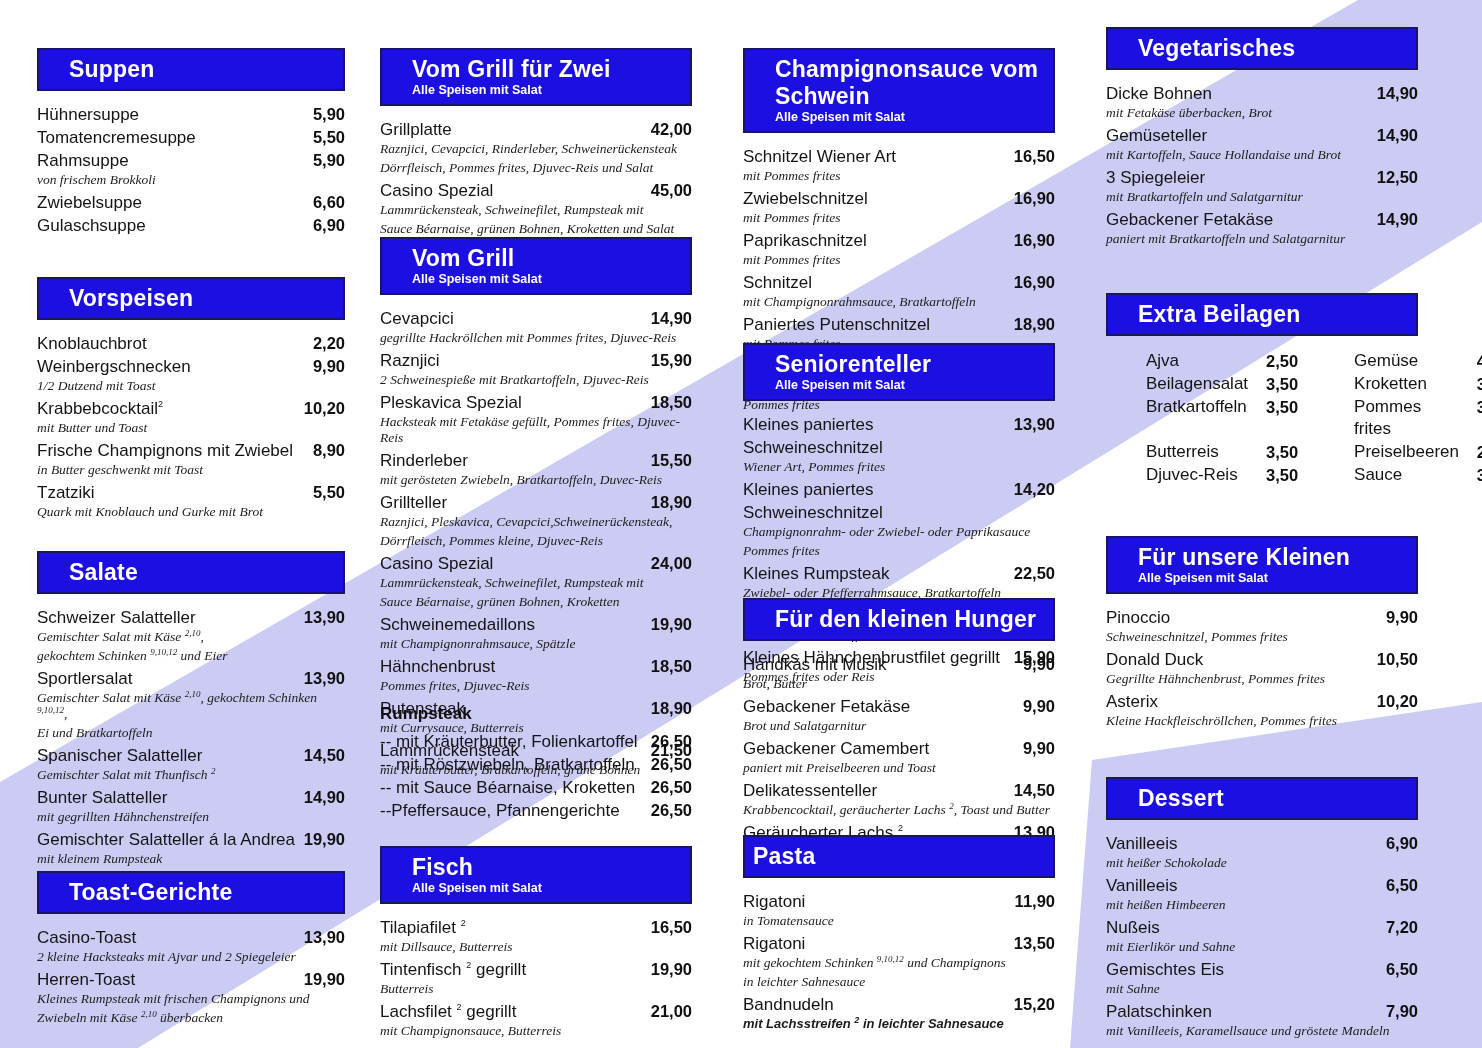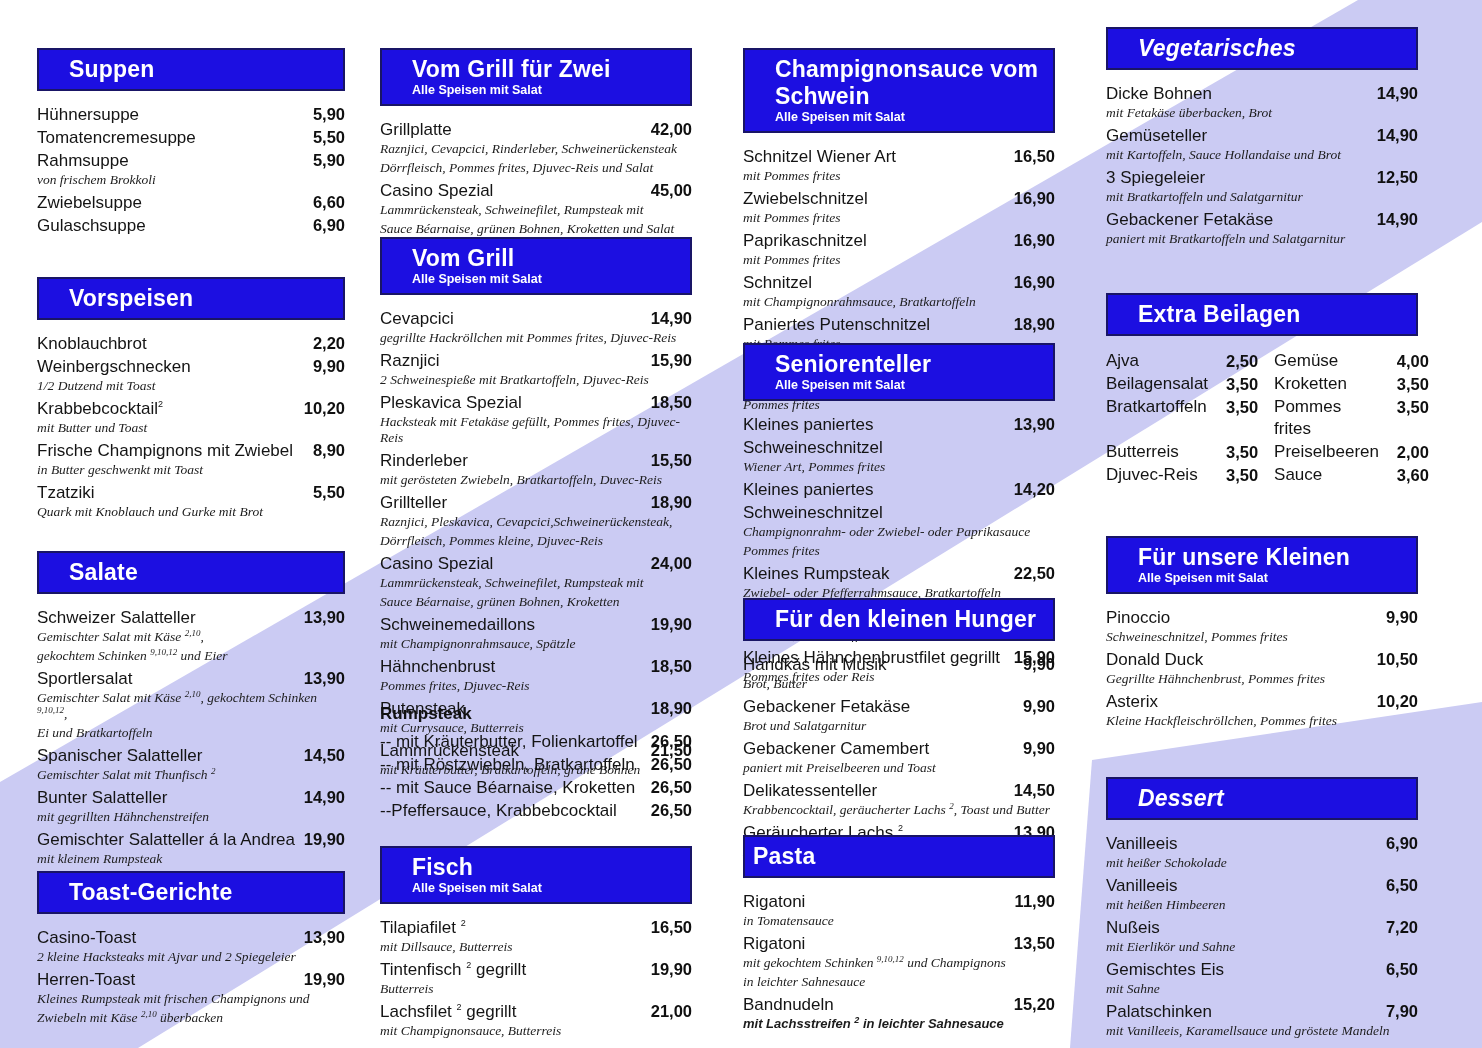--- a/index.html
+++ b/index.html
@@ -14,21 +14,21 @@
   .items{margin-top:12px;}
   .row{display:flex;justify-content:space-between;align-items:baseline;line-height:23px;}
   .nm{font-size:17px;color:#141414;}
   .pr{font-size:16.5px;font-weight:700;color:#101010;white-space:nowrap;padding-left:8px;}
   .dsc{font-family:"Liberation Serif",serif;font-style:italic;font-size:13.5px;
        line-height:16px;color:#1c1c1c;margin:0 0 3px 0;}
   .dsc.sans{font-family:"Liberation Sans",sans-serif;font-weight:700;font-size:13px;}
   sup{font-size:9px;line-height:0;}
   .pairs{display:grid;grid-template-columns:1fr 50px 16px 1fr 50px;margin-top:14px;
          row-gap:1px;}
-  .pairs .nm{line-height:22px;}
+  .pairs .nm{line-height:22px;margin-left:40px;}
   .pairs .pr{text-align:right;line-height:22px;}
 </style>
 </head>
 <body>
 
 <svg id="bg" viewBox="0 0 1482 1048" xmlns="http://www.w3.org/2000/svg" aria-hidden="true">
   <rect class="bgbase" x="0" y="0" width="1482" height="1048" fill="#ffffff"></rect>
   <polygon class="band" points="0,782 1358,0 1482,0 1482,222 138,1048 0,1048" fill="#cbcbf3"></polygon>
   <polygon class="band" points="1070,1048 1092,760 1482,702 1482,1048" fill="#cbcbf3"></polygon>
 </svg>
@@ -234,21 +234,21 @@
         </div>
         <div class="row">
           <span class="nm">-- mit Röstzwiebeln, Bratkartoffeln</span>
           <span class="pr">26,50</span>
         </div>
         <div class="row">
           <span class="nm">-- mit Sauce Béarnaise, Kroketten</span>
           <span class="pr">26,50</span>
         </div>
         <div class="row">
-          <span class="nm">--Pfeffersauce, Krabbebcocktail</span>
+          <span class="nm">--Pfeffersauce, Pfannengerichte</span>
           <span class="pr">26,50</span>
         </div>
       </div>
     </div>
     <div class="section" style="left: 380px; top: 846px; width: 312px;">
       <div class="hdr" style="background: rgb(28, 15, 225); border-color: rgb(25, 21, 102);">
         <div class="t">Fisch</div>
         <div class="st">Alle Speisen mit Salat</div>
       </div>
       <div class="items">
@@ -391,21 +391,21 @@
         <div class="dsc">mit gekochtem Schinken <sup>9,10,12</sup> und Champignons</div>
         <div class="dsc">in leichter Sahnesauce</div>
         <div class="row">
           <span class="nm">Bandnudeln</span>
           <span class="pr">15,20</span>
         </div>
         <div class="dsc sans">mit Lachsstreifen <sup>2</sup> in leichter Sahnesauce</div>
       </div>
     </div>
     <div class="section" style="left: 1106px; top: 27px; width: 312px;">
-      <div class="hdr" style="background: rgb(28, 15, 225); border-color: rgb(25, 21, 102); font-style: italic;">
+      <div class="hdr" style="background: rgb(28, 15, 225); border-color: rgb(25, 21, 102);">
         <div class="t">Vegetarisches</div>
       </div>
       <div class="items">
         <div class="row">
           <span class="nm">Dicke Bohnen</span>
           <span class="pr">14,90</span>
         </div>
         <div class="dsc">mit Fetakäse überbacken, Brot</div>
         <div class="row">
           <span class="nm">Gemüseteller</span>
@@ -473,21 +473,21 @@
         </div>
         <div class="dsc">Gegrillte Hähnchenbrust, Pommes frites</div>
         <div class="row">
           <span class="nm">Asterix</span>
           <span class="pr">10,20</span>
         </div>
         <div class="dsc">Kleine Hackfleischröllchen, Pommes frites</div>
       </div>
     </div>
     <div class="section" style="left: 1106px; top: 777px; width: 312px;">
-      <div class="hdr" style="background: rgb(28, 15, 225); border-color: rgb(25, 21, 102); font-style: italic;">
+      <div class="hdr" style="background: rgb(28, 15, 225); border-color: rgb(25, 21, 102);">
         <div class="t">Dessert</div>
       </div>
       <div class="items">
         <div class="row">
           <span class="nm">Vanilleeis</span>
           <span class="pr">6,90</span>
         </div>
         <div class="dsc">mit heißer Schokolade</div>
         <div class="row">
           <span class="nm">Vanilleeis</span>

